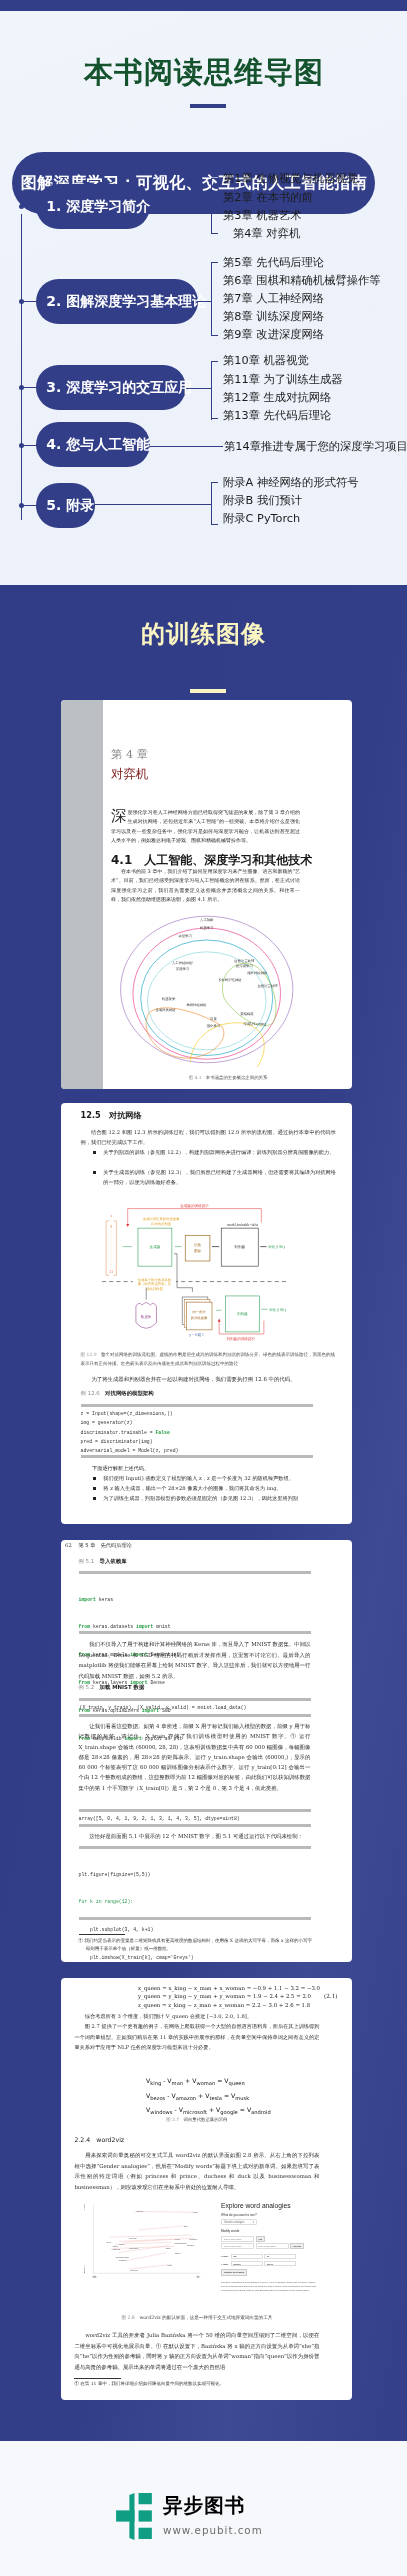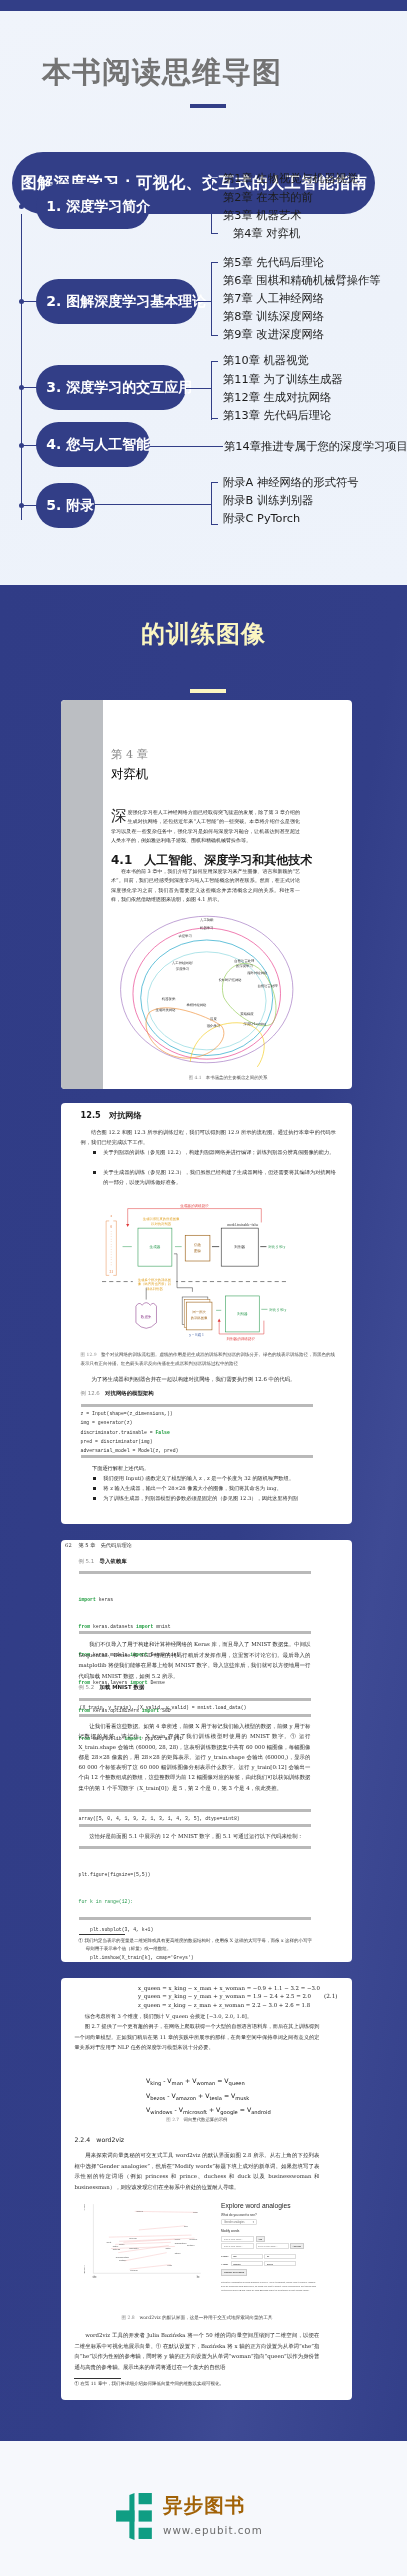--- a/index.html
+++ b/index.html
@@ -2,21 +2,21 @@
 <html style="font-size:8.2px"><head>
 <meta charset="utf-8">
 <style>
   * { box-sizing: border-box; margin: 0; padding: 0; }
   html, body { width: 407px; background: #eef3fb; }
   body { font-family: "DejaVu Sans", "Liberation Sans", sans-serif; color: #222; position: relative; height: 2603px; overflow: hidden; }
 
   .topbar { position: absolute; left: 0; top: 0; width: 407px; height: 11.3px; background: #323e87; }
 
   .mind { position: absolute; left: 0; top: 11.3px; width: 407px; height: 574px; background: linear-gradient(160deg,#f0f4fb 0%,#edf2fa 60%,#eef3fb 100%); }
-  .mind-title { position: absolute; top: 53px; left: 0; width: 324px; text-align: center; font-size: 29px; font-weight: bold; color: #737373; letter-spacing: 1px; }
+  .mind-title { position: absolute; top: 53px; left: 0; width: 324px; text-align: right; font-size: 29px; font-weight: bold; color: #14532d; letter-spacing: 1px; }
   .title-rule { position: absolute; top: 104px; left: 190px; width: 36px; height: 3.6px; background: #323e87; }
   .root-pill { position: absolute; top: 152px; left: 12.4px; width: 363px; height: 62px; background: #323e87; border-radius: 31px; color: #fff; font-size: 16px; font-weight: bold; display: flex; align-items: center; justify-content: center; letter-spacing: 0.5px; }
 
   .trunk { position: absolute; left: 21px; top: 214px; width: 1px; height: 306px; background: #323e87; }
   .node-dot { position: absolute; width: 5.2px; height: 5.2px; border-radius: 50%; background: #323e87; }
   .branch-pill { position: absolute; height: 45px; background: #323e87; border-radius: 23px; color: #fff; font-size: 14px; font-weight: bold; display: flex; align-items: center; padding-left: 10.3px; padding-right: 13.4px; white-space: nowrap; }
   .hline { position: absolute; height: 1px; background: #323e87; }
   .vline { position: absolute; width: 1px; background: #323e87; }
   .tick { position: absolute; height: 1px; width: 7.2px; background: #323e87; }
   .leaf { position: absolute; font-size: 11.3px; color: #1c1c1c; white-space: nowrap; }
@@ -34,21 +34,21 @@
   .code-bar { height: 3.1px; background: #b9b9b9; }
   .code { font-size: 4.8px; line-height: 9.3px; color: #333; white-space: pre; }
   .kw { color: #1a9a3a; font-weight: bold; }
   .num { color: #2a9a50; }
   .bullet { position: relative; padding-left: 11.3px; }
   .bullet::before { content: ""; position: absolute; left: 1px; top: 3.1px; width: 3.1px; height: 3.1px; background: #222; }
   .caption { font-size: 4.4px; color: #444; text-align: center; }
   .fignum { color: #8a8a8a; }
 
   .footer { position: absolute; left: 0; top: 2441px; width: 407px; height: 162px; background: #f6f8fc; }
-  .logo-text { position: absolute; left: 163px; top: 2492px; font-size: 19.6px; font-weight: bold; color: #a16207; letter-spacing: 1px; }
+  .logo-text { position: absolute; left: 163px; top: 2492px; font-size: 19.6px; font-weight: bold; color: #000000; letter-spacing: 1px; }
   .logo-url { position: absolute; left: 163px; top: 2524px; font-size: 10.3px; color: #6c6c6c; letter-spacing: 1px; }
 </style>
 </head>
 <body>
 
 <div class="topbar"></div>
 
 <section class="mind"></section>
 <div class="mind-title">本书阅读思维导图</div>
 <div class="title-rule"></div>
@@ -100,31 +100,31 @@
 <div class="leaf" style="left:224px;top:439px">第14章推进专属于您的深度学习项目</div>
 
 <div class="node-dot" style="left:19px;top:503px"></div>
 <div class="hline" style="left:21.6px;top:505px;width:15.5px"></div>
 <div class="branch-pill" style="left:36px;top:483px;width:59px">5. 附录</div>
 <div class="hline" style="left:94px;top:504px;width:118px"></div>
 <div class="vline" style="left:211px;top:482px;height:43px"></div>
 <div class="tick" style="left:211px;top:482px"></div>
 <div class="tick" style="left:211px;top:524px"></div>
 <div class="leaf" style="left:223px;top:475px">附录A 神经网络的形式符号</div>
-<div class="leaf" style="left:223px;top:493px">附录B 训练判别器</div>
+<div class="leaf" style="left:223px;top:493px">附录B 我们预计</div>
 <div class="leaf" style="left:223px;top:511px">附录C PyTorch</div>
 
 <section class="navy"></section>
 <div class="show-title">的训练图像</div>
 <div class="show-rule"></div>
 
 <div class="card" style="top:700px;height:389px">
   <div class="strip"></div>
   <div class="serif" style="position:absolute;left:50px;top:47px;font-size:11.3px;color:#888">第 4 章</div>
-  <div style="position:absolute;left:50px;top:66px;font-size:12.4px;color:#000000">对弈机</div>
+  <div style="position:absolute;left:50px;top:66px;font-size:12.4px;color:#7f1d1d">对弈机</div>
   <div class="serif p" style="position:absolute;left:50px;top:108px;width:189px">
     <span class="serif" style="float:left;font-size:15.5px;line-height:16.5px;margin-right:1px">深</span><span>度强化学习在人工神经网络方面已经取得突飞猛进的发展，除了第 3 章介绍的生成对抗网络，还包括近年来“人工智能”的一些突破。本章将介绍什么是强化学习以及在一些复杂任务中，强化学习是如何与深度学习融合，让机器达到甚至超过人类水平的，例如雅达利电子游戏、围棋和精确机械臂操作等。</span>
   </div>
   <div class="h-sec" style="position:absolute;left:50px;top:152px;font-size:12px">4.1　人工智能、深度学习和其他技术</div>
   <div class="serif p" style="position:absolute;left:50px;top:167px;width:189px;text-indent:2em">在本书的前 3 章中，我们介绍了如何应用深度学习来产生图像、语言和新颖的“艺术”。目前，我们已经感受到深度学习与人工智能概念的潜在联系。然而，在正式讨论深度强化学习之前，我们首先需要定义这些概念并弄清概念之间的关系。和往常一样，我们依然借助维恩图来说明，如图 4.1 所示。</div>
 
   <svg style="position:absolute;left:57px;top:212px" width="178" height="155" viewBox="0 0 345 300">
     <ellipse cx="172" cy="150" rx="167" ry="142" fill="none" stroke="#9b6bbd" stroke-width="1.2"></ellipse>
     <ellipse cx="172" cy="158" rx="143" ry="127" fill="none" stroke="#e83e8c" stroke-width="1.3"></ellipse>
     <ellipse cx="172" cy="166" rx="128" ry="112" fill="none" stroke="#1aa3c8" stroke-width="1.3"></ellipse>

